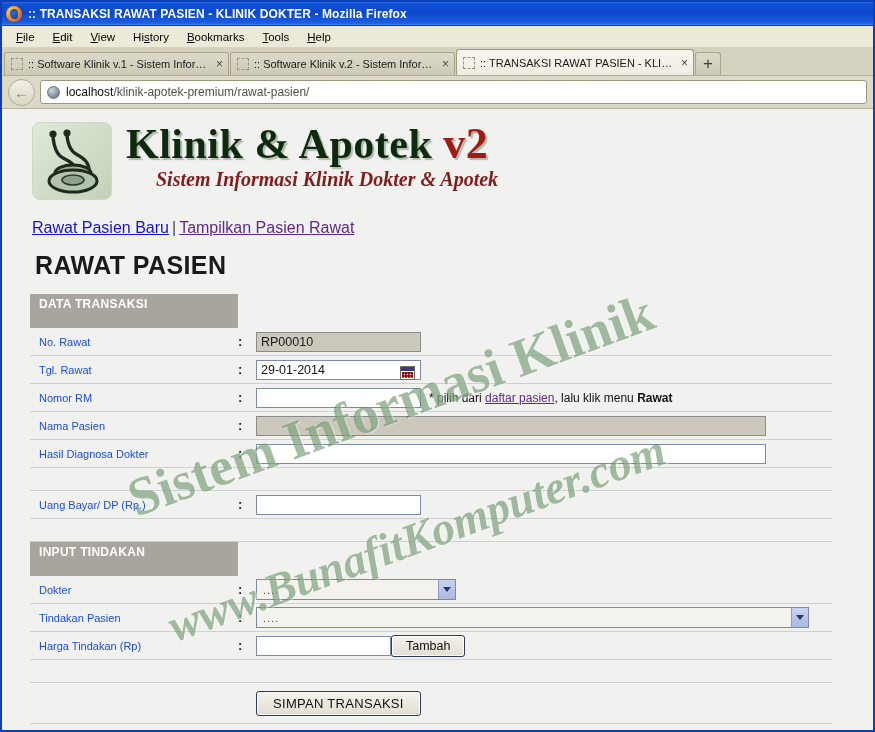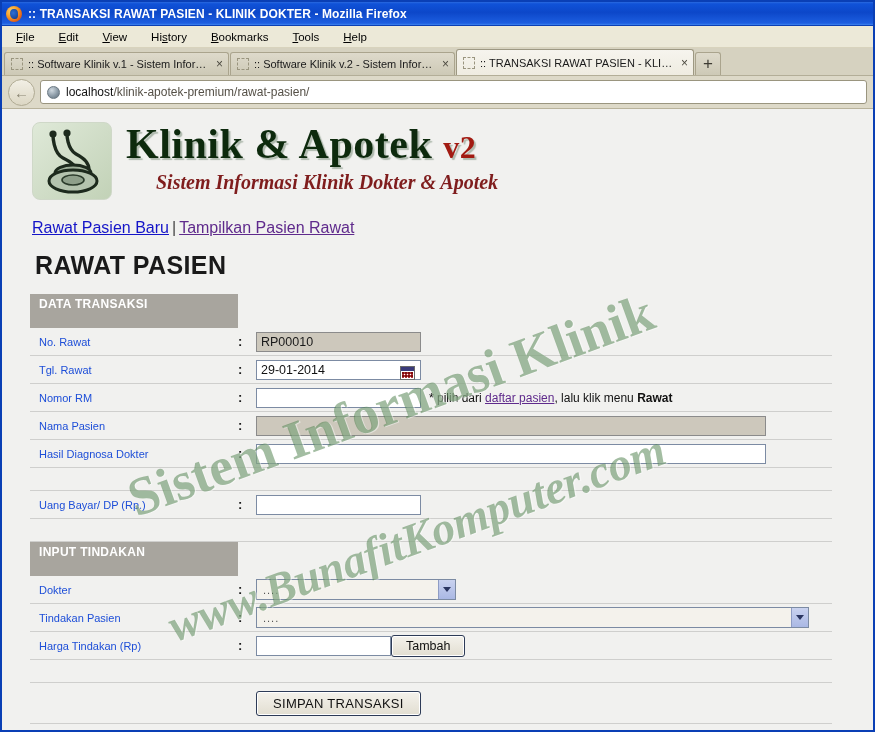--- a/index.html
+++ b/index.html
@@ -51,21 +51,21 @@
     font-weight: bold;
     letter-spacing: 0.1px;
     white-space: nowrap;
   }
 
   .menubar {
     height: 21px;
     background: #ece9d8;
     display: flex; align-items: center;
     padding-left: 6px;
-    gap: 8px;
+    gap: 2px;
     flex: 0 0 auto;
     border-bottom: 1px solid #d8d3bd;
   }
   .menu-item {
     font-size: 11.5px;
     color: #000;
     padding: 2px 8px;
     white-space: nowrap;
   }
   .menu-item .mnemonic { text-decoration: underline; }
@@ -210,21 +210,21 @@
   .brand-title {
     font-family: "Liberation Serif", serif;
     font-weight: bold;
     font-size: 42px;
     line-height: 46px;
     color: #0d2a0d;
     letter-spacing: 0.5px;
     text-shadow: 2px 2px 1px rgba(120,140,120,0.55);
     white-space: nowrap;
   }
-  .brand-title .v2 { color: #a21b12; font-size: 32px; }
+  .brand-title .v2 { color: #a21b12; font-size: 44px; }
   .brand-sub {
     font-family: "Liberation Serif", serif;
     font-style: italic;
     font-weight: bold;
     font-size: 20px;
     color: #7f1d1d;
     margin-left: 30px;
     margin-top: 1px;
     white-space: nowrap;
   }

